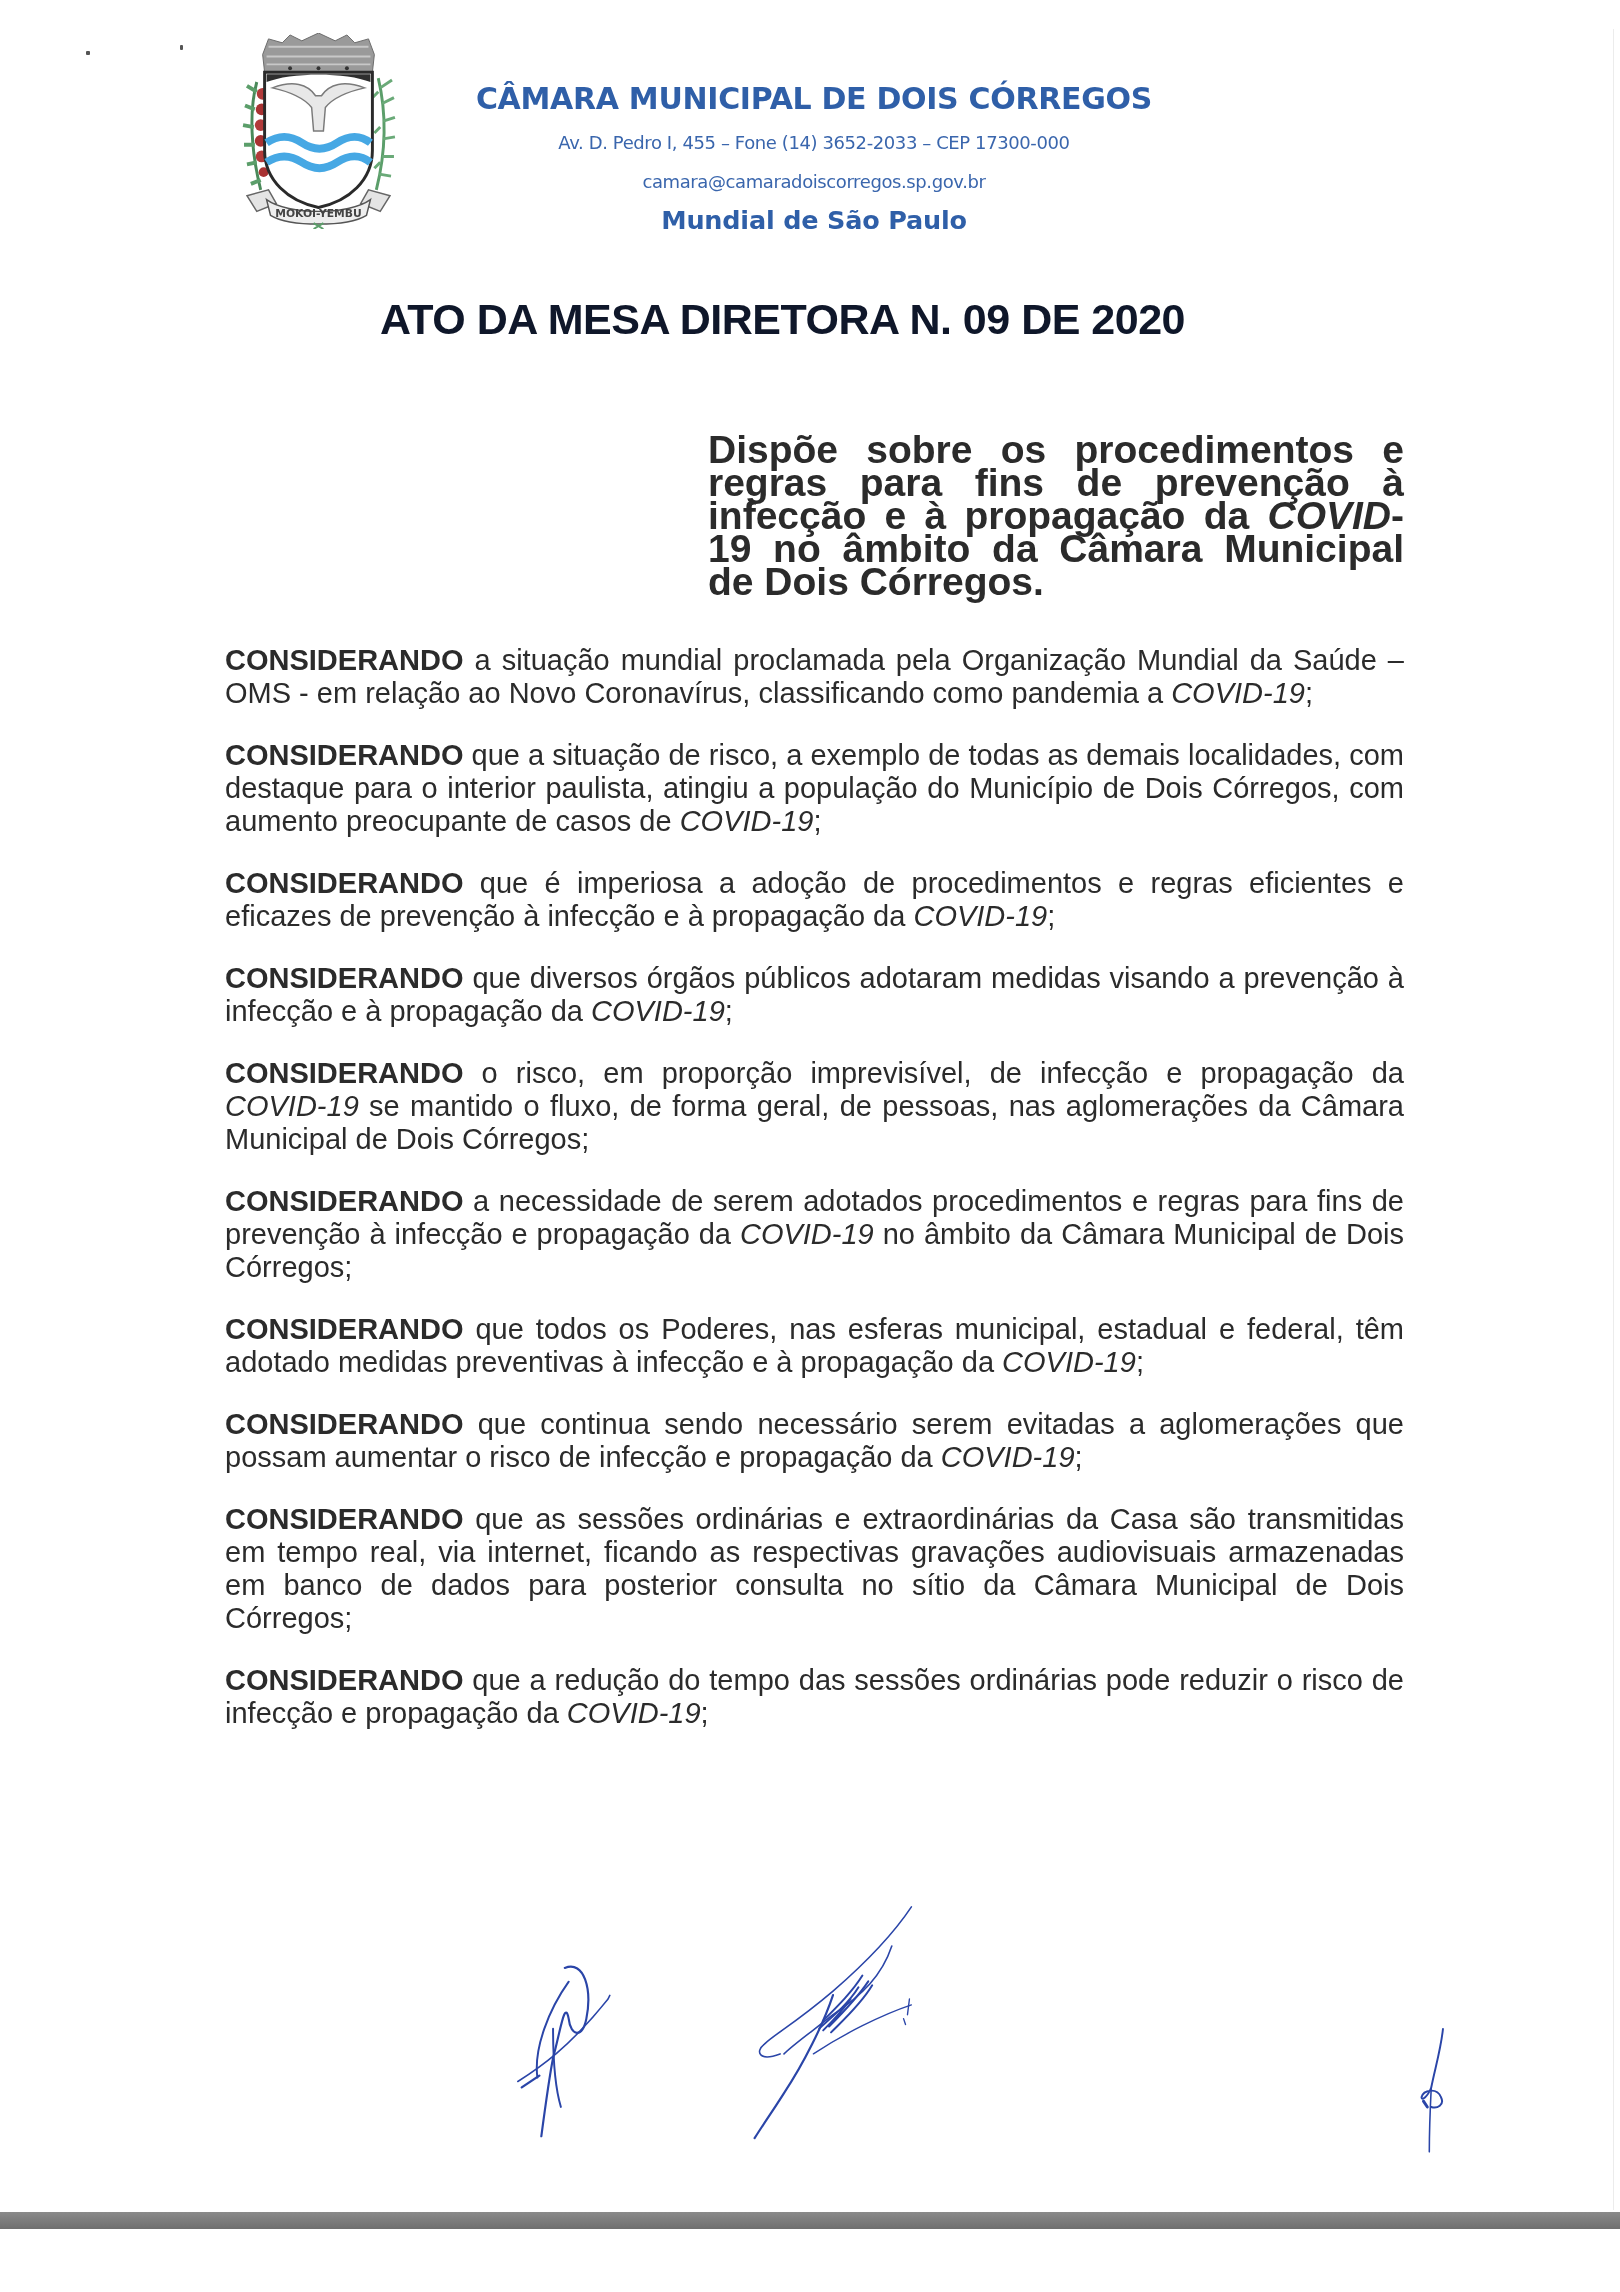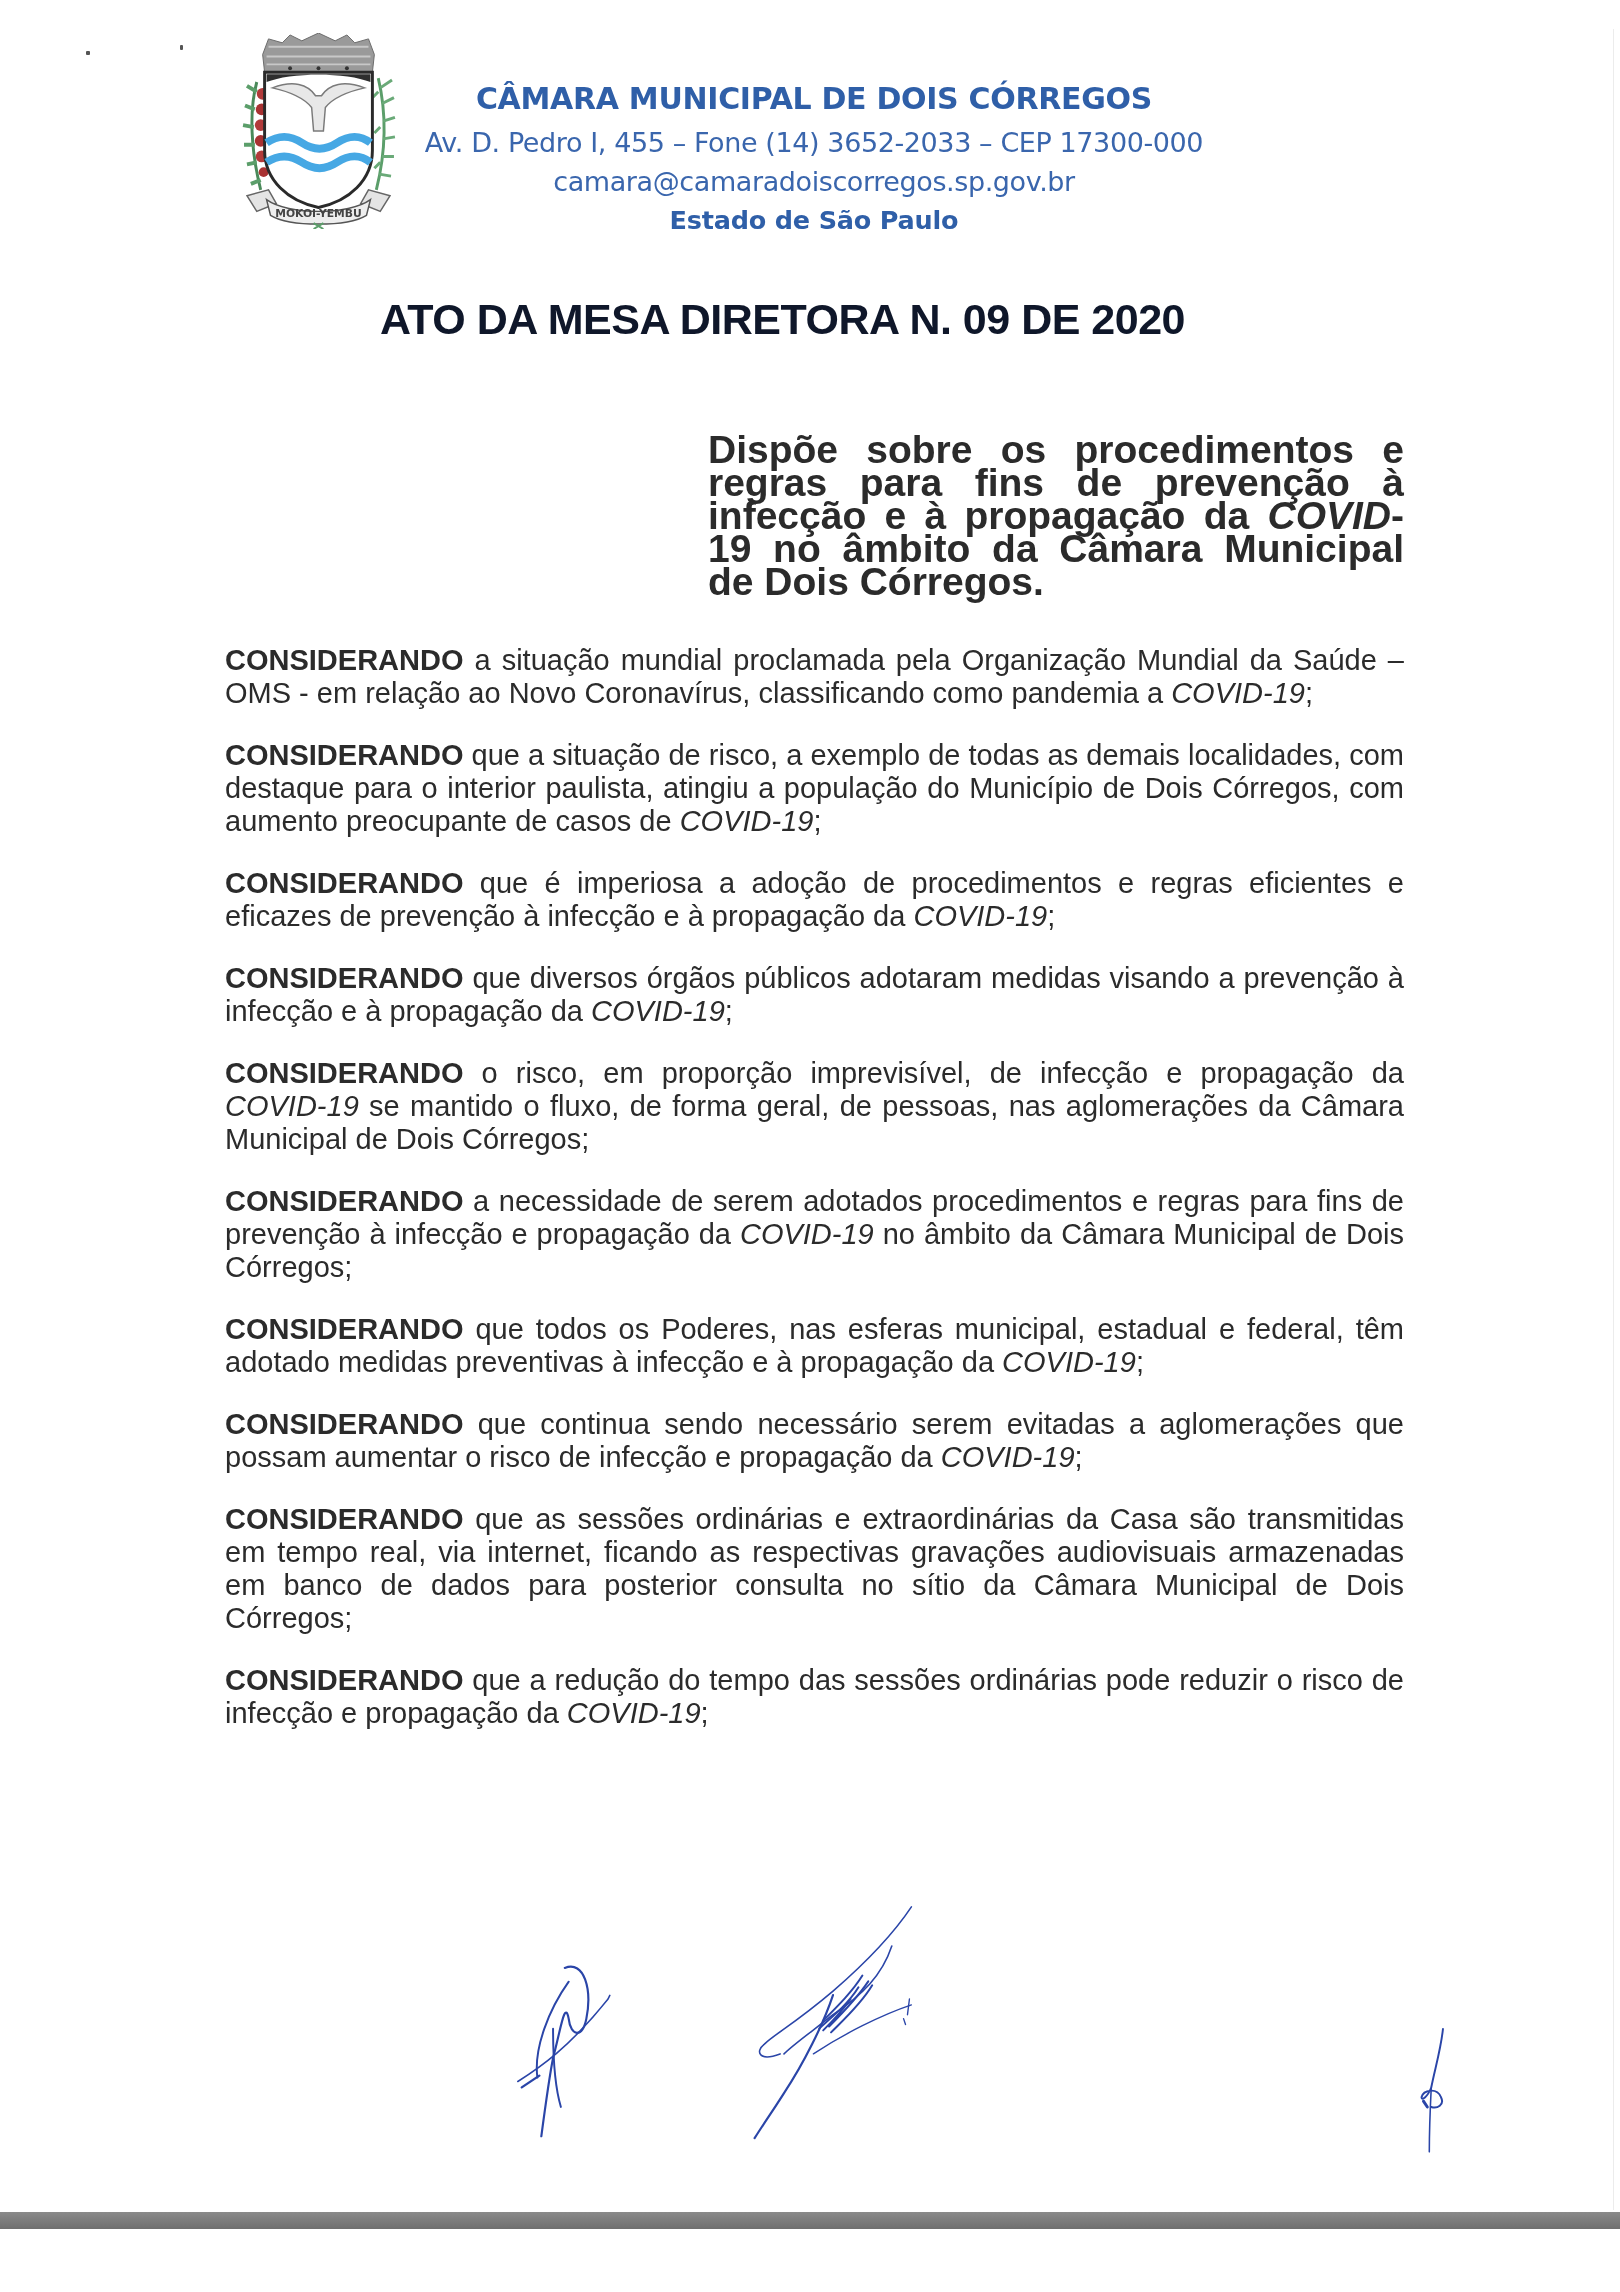--- a/index.html
+++ b/index.html
@@ -4,21 +4,21 @@
   <style>
     html, body { margin: 0; padding: 0; background: #ffffff; }
     body { width: 1620px; height: 2293px; position: relative; overflow: hidden; }
     .page { position: absolute; left: 0; top: 0; width: 1620px; height: 2293px; background: #ffffff; }
 
     .logo { position: absolute; left: 239px; top: 33px; width: 159px; height: 196px; }
 
     .letterhead { position: absolute; left: 412px; top: 74px; width: 804px; text-align: center;
       font-family: "DejaVu Sans", sans-serif; color: #2f5fa8; }
     .lh-title { font-weight: bold; font-size: 30px; letter-spacing: -0.3px; line-height: 49px; height: 49px; }
-    .lh-line { font-size: 27px; line-height: 39px; height: 39px; color: #3a66ad; letter-spacing: -0.4px; }
+    .lh-line { font-size: 18px; line-height: 39px; height: 39px; color: #3a66ad; letter-spacing: -0.4px; }
     .lh-state { font-weight: bold; font-size: 25.5px; line-height: 39px; color: #2f5fa8; letter-spacing: -0.2px; }
 
     .act-title { position: absolute; left: 380px; top: 290px; width: 863px;
       font-family: "Liberation Sans", sans-serif; font-weight: bold; font-size: 43px; color: #0f172a;
       letter-spacing: -0.5px; line-height: 59px; white-space: nowrap; }
 
     .summary { position: absolute; left: 708px; top: 433px; width: 696px;
       font-family: "Liberation Sans", sans-serif; font-weight: bold; font-size: 39px; line-height: 33px;
       color: #2b2b2b; text-align: justify; }
     .summary em { font-style: italic; }
@@ -84,21 +84,21 @@
       <path d="M28 170 C50 186 112 186 134 170 L130 186 C110 198 52 198 32 186 Z" fill="#eeeeee" stroke="#555" stroke-width="1.5"></path>
       <text x="81" y="188" text-anchor="middle" font-family="DejaVu Sans, sans-serif" font-size="11" font-weight="bold" fill="#444">MOKOI-YEMBU</text>
       <path d="M76 194 L86 200 M86 194 L76 200" stroke="#5b9e6a" stroke-width="2"></path>
     </g>
   </svg>
 
   <div class="letterhead">
     <div class="lh-title">CÂMARA MUNICIPAL DE DOIS CÓRREGOS</div>
     <div class="lh-line">Av. D. Pedro I, 455 – Fone (14) 3652-2033 – CEP 17300-000</div>
     <div class="lh-line">camara@camaradoiscorregos.sp.gov.br</div>
-    <div class="lh-state">Estado de São Paulo</div>
+    <div class="lh-state">Mundial de São Paulo</div>
   </div>
 
   <div class="act-title">ATO DA MESA DIRETORA N. 09 DE 2020</div>
 
   <div class="summary"><span>Dispõe sobre os procedimentos e regras para fins de prevenção à infecção e à propagação da </span><em>COVID</em><span>-19 no âmbito da Câmara Municipal de Dois Córregos.</span></div>
 
   <div class="body">
     <p class="para"><b>CONSIDERANDO</b><span> a situação mundial proclamada pela Organização Mundial da Saúde – OMS - em relação ao Novo Coronavírus, classificando como pandemia a </span><i>COVID-19</i><span>;</span></p>
     <p class="para"><b>CONSIDERANDO</b><span> que a situação de risco, a exemplo de todas as demais localidades, com destaque para o interior paulista, atingiu a população do Município de Dois Córregos, com aumento preocupante de casos de </span><i>COVID-19</i><span>;</span></p>
     <p class="para"><b>CONSIDERANDO</b><span> que é imperiosa a adoção de procedimentos e regras eficientes e eficazes de prevenção à infecção e à propagação da </span><i>COVID-19</i><span>;</span></p>

